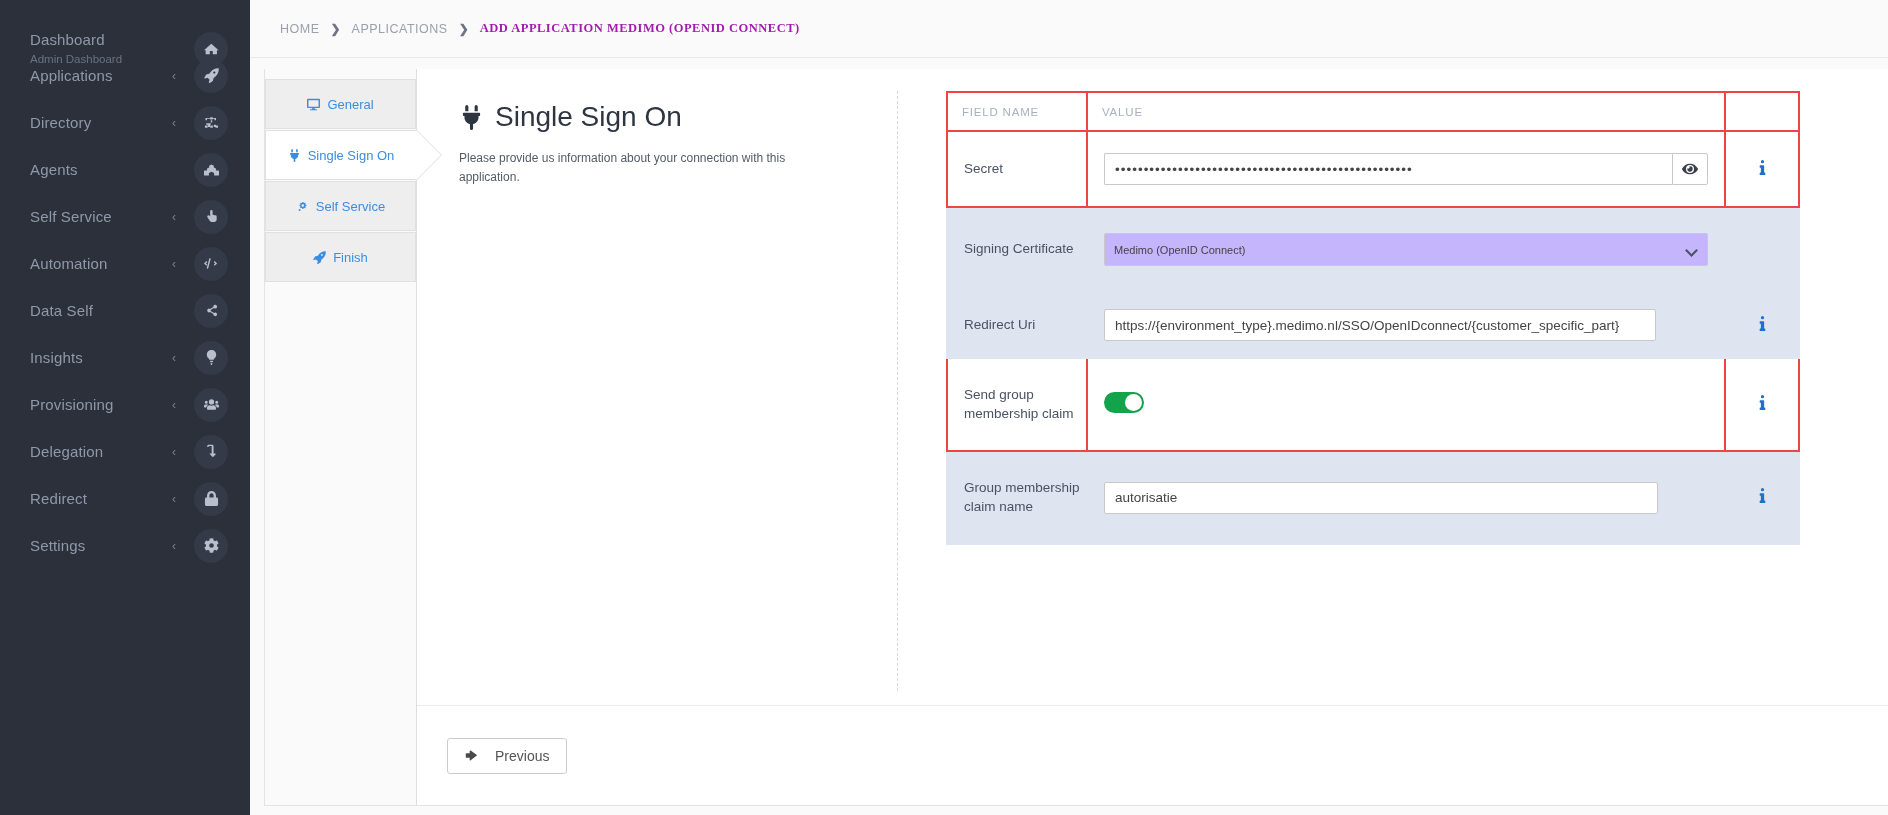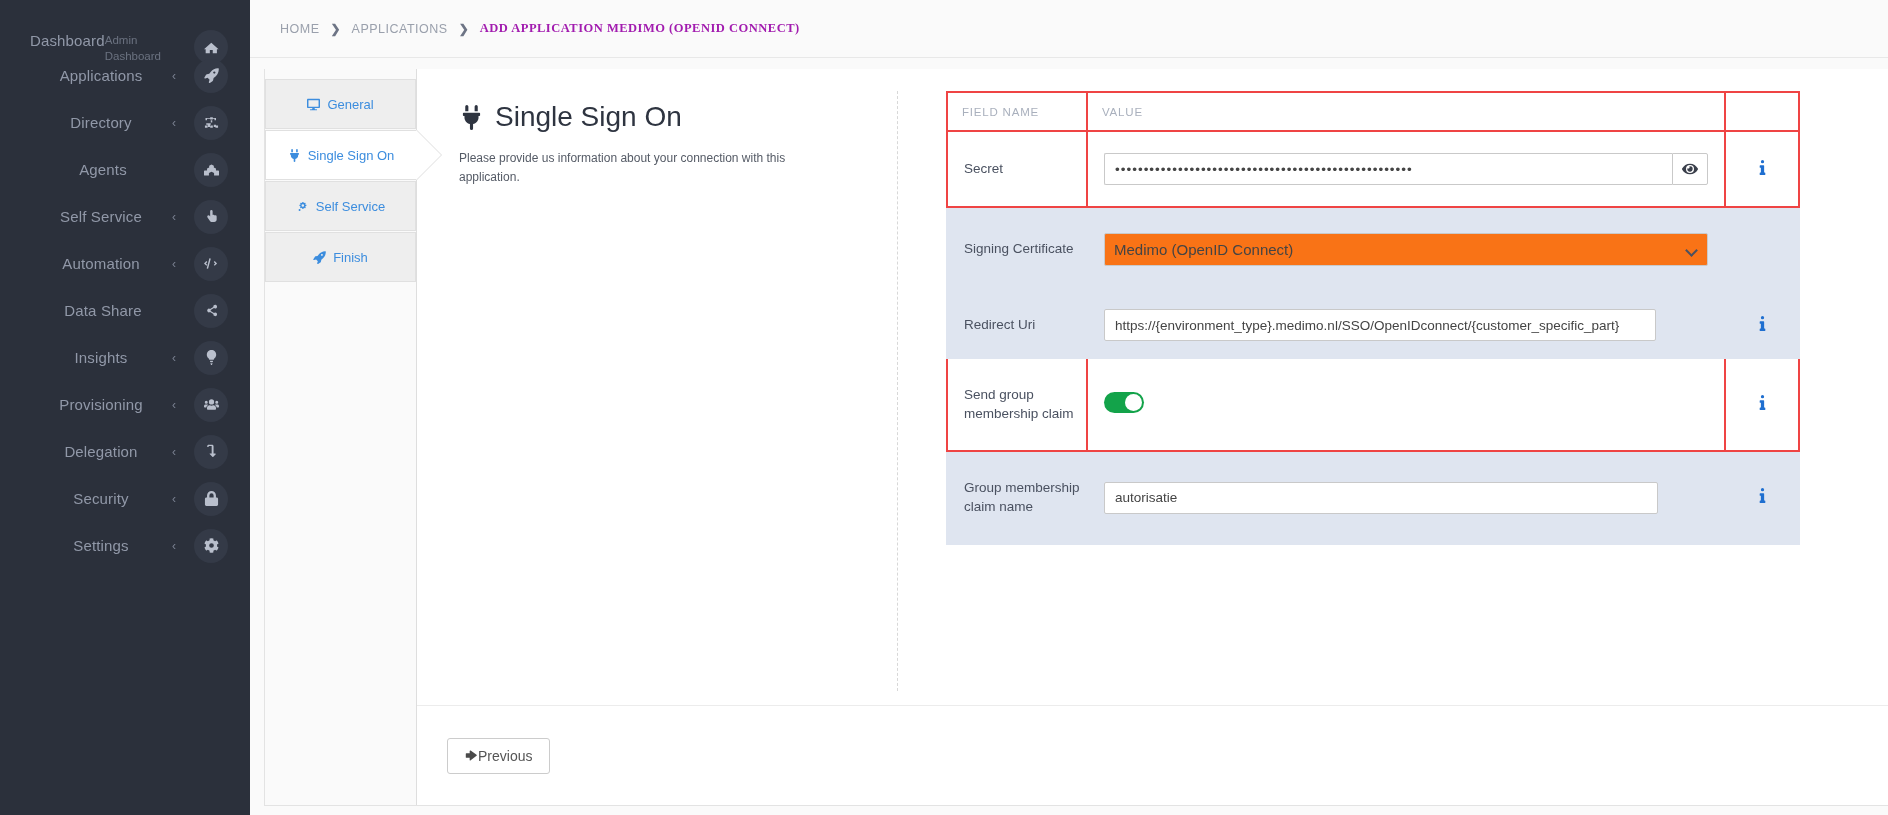--- a/index.html
+++ b/index.html
@@ -13,21 +13,21 @@
   
   .sidebar {
     width: 250px; flex: 0 0 250px; height: 815px;
     background: #2b303b; position: relative;
   }
   .side-item {
     height: 47px; display: flex; align-items: center;
     padding: 0 0 0 30px; position: relative; cursor: pointer;
   }
   .side-item.first { height: 52px; align-items: flex-start; padding-top: 30px; }
-  .side-texts { display: flex; flex-direction: row; justify-content: center; flex: 1; }
+  .side-texts { display: flex; flex-direction: column; justify-content: center; flex: 1; }
   .side-label { color: #9198a8; font-size: 15px; line-height: 20px; letter-spacing: .15px; }
   .side-sub { color: #6b7280; font-size: 11.5px; line-height: 16px; margin-top: 1px; }
   .side-caret { color: #7a8191; font-size: 12px; margin-right: 18px; line-height: 1; }
   .side-icon {
     width: 34px; height: 34px; border-radius: 50%; background: #343a47;
     display: flex; align-items: center; justify-content: center;
     margin-right: 22px; flex: 0 0 34px;
   }
   .side-icon svg { width: 15px; height: 15px; fill: #b9bfcc; }
   .side-row { display: flex; align-items: center; width: 100%; }
@@ -39,21 +39,21 @@
     height: 58px; background: #fafafa; border-bottom: 1px solid #e8e8e8;
     display: flex; align-items: center; padding: 0 22px 0 30px; flex: 0 0 58px;
   }
   .crumbs { display: flex; align-items: center; gap: 11px; flex: 1; }
   .crumb { font-size: 12.5px; letter-spacing: .5px; color: #9aa0ac; text-transform: uppercase; }
   .crumb.active { color: #a21caf; font-weight: bold; font-family: Liberation Serif, serif; }
   .crumb-sep { color: #6d7485; font-size: 12px; font-weight: bold; }
   .btn {
     height: 33px; border-radius: 3px; font-size: 13.5px;
     display: inline-flex; align-items: center; justify-content: center;
-    gap: 0; padding: 0 15px; cursor: pointer; white-space: nowrap;
+    gap: 17px; padding: 0 15px; cursor: pointer; white-space: nowrap;
   }
   .btn-light { background: #fff; border: 1px solid #ccc; color: #555; }
   .btn svg { width: 13px; height: 13px; }
 
   
   .card-wrap { flex: 1; padding: 11px 0 0 14px; }
   .card {
     width: 1844px; height: 737px; background: #fff;
     border: 1px solid #e3e3e3; border-top: none;
     display: flex; position: relative;
@@ -124,21 +124,21 @@
   }
   .inp-group { display: flex; width: 100%; }
   .inp-group .inp { border-right: none; border-radius: 2px 0 0 2px; letter-spacing: 1px; }
   .eye-btn {
     width: 38px; height: 32px; border: 1px solid #c9c9c9; border-radius: 0 2px 2px 0;
     background: #fff; display: flex; align-items: center; justify-content: center; cursor: pointer;
   }
   .eye-btn svg { width: 16px; height: 16px; fill: #3a3f4b; }
   select.sel {
     width: 100%; height: 33px; border: 1px solid #c9c9c9; border-radius: 2px;
-    background: #f97316; font-size: 15px; color: #444; padding: 0 9px;
+    background: #c4b5fd; font-size: 11px; color: #444; padding: 0 9px;
     font-family: "Liberation Sans", sans-serif; appearance: none; cursor: pointer;
   }
   .sel-wrap { position: relative; width: 100%; }
   .sel-wrap::after {
     content: ""; position: absolute; right: 12px; top: 13px; width: 7px; height: 7px;
     border-right: 2px solid #4a5160; border-bottom: 2px solid #4a5160;
     transform: rotate(45deg); pointer-events: none;
   }
   .w-uri { width: 552px; }
   .w-token { width: 554px; }
@@ -254,21 +254,21 @@
           <svg viewBox="0 0 640 512">
               <path d="M278 44l-36-10a12 12 0 0 0-15 8L117 450a12 12 0 0 0 8 15l36 10a12 12 0 0 0 15-8L286 59a12 12 0 0 0-8-15zM92 157L10 240a16 16 0 0 0 0 23l82 83a12 12 0 0 0 17 0l25-25a12 12 0 0 0 0-17l-52-53 52-53a12 12 0 0 0 0-17l-25-25a12 12 0 0 0-17 1zm456 83l-82-83a12 12 0 0 0-17-1l-25 25a12 12 0 0 0 0 17l52 53-52 53a12 12 0 0 0 0 17l25 25a12 12 0 0 0 17 0l82-83a16 16 0 0 0 0-23z"></path>
             </svg>
         </span>
       </div>
     </div>
 
     <div class="side-item">
       <div class="side-row">
         <div class="side-texts">
-            <span class="side-label">Data Share</span>
+            <span class="side-label">Data Self</span>
           </div>
         <span class="side-caret"></span>
         <span class="side-icon">
           <svg viewBox="0 0 448 512">
               <path d="M352 320a63 63 0 0 0-44 18l-112-65a64 64 0 0 0 0-34l112-65a64 64 0 1 0-22-38l-112 65a64 64 0 1 0 0 110l112 65a64 64 0 1 0 66-56z"></path>
             </svg>
         </span>
       </div>
     </div>
 
@@ -310,21 +310,21 @@
           <svg viewBox="0 0 320 512">
               <path d="M313 344l-99 99a12 12 0 0 1-17 0l-99-99a12 12 0 0 1 9-21h59V64H74a12 12 0 0 0-12 12v24H14V76c0-26 22-48 48-48h120c26 0 48 22 48 48v247h59a12 12 0 0 1 9 21z"></path>
             </svg>
         </span>
       </div>
     </div>
 
     <div class="side-item">
       <div class="side-row">
         <div class="side-texts">
-            <span class="side-label">Security</span>
+            <span class="side-label">Redirect</span>
           </div>
         <span class="side-caret">‹</span>
         <span class="side-icon">
           <svg viewBox="0 0 448 512">
               <path d="M400 224h-24v-72a152 152 0 0 0-304 0v72H48c-26 0-48 22-48 48v192c0 26 22 48 48 48h352c26 0 48-22 48-48V272c0-26-22-48-48-48zm-104 0H152v-72a72 72 0 0 1 144 0v72z"></path>
             </svg>
         </span>
       </div>
     </div>
 

